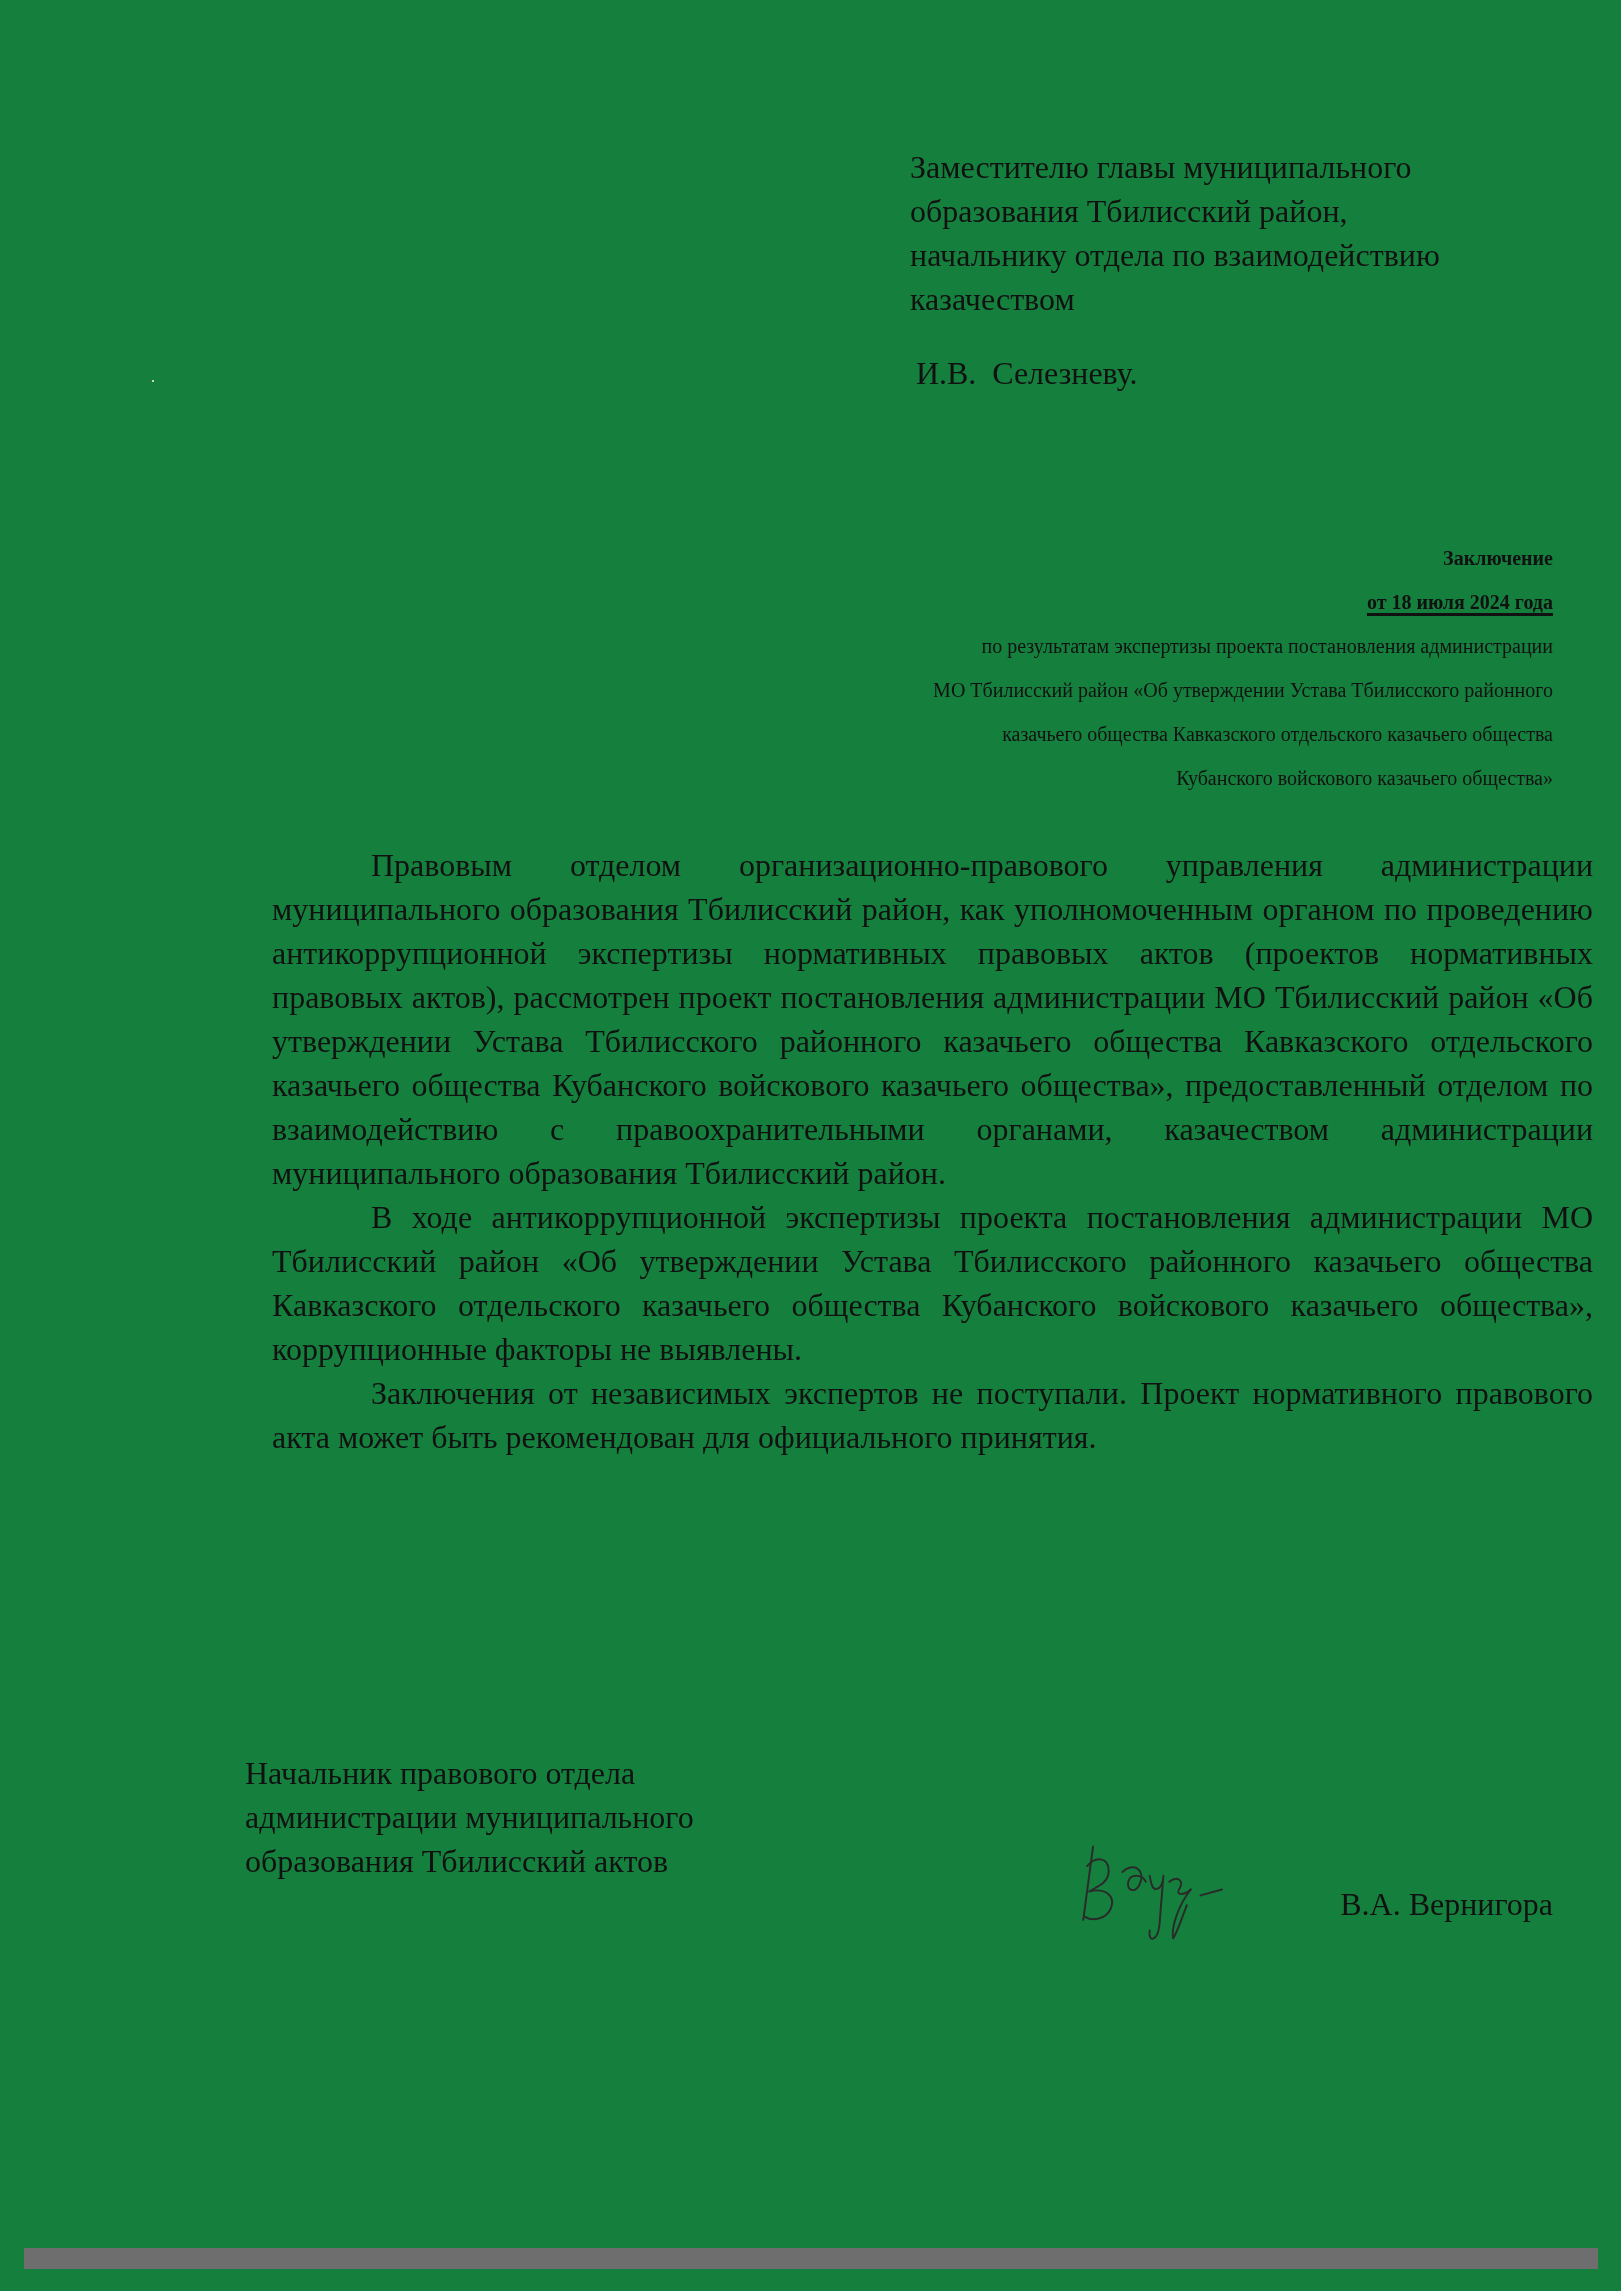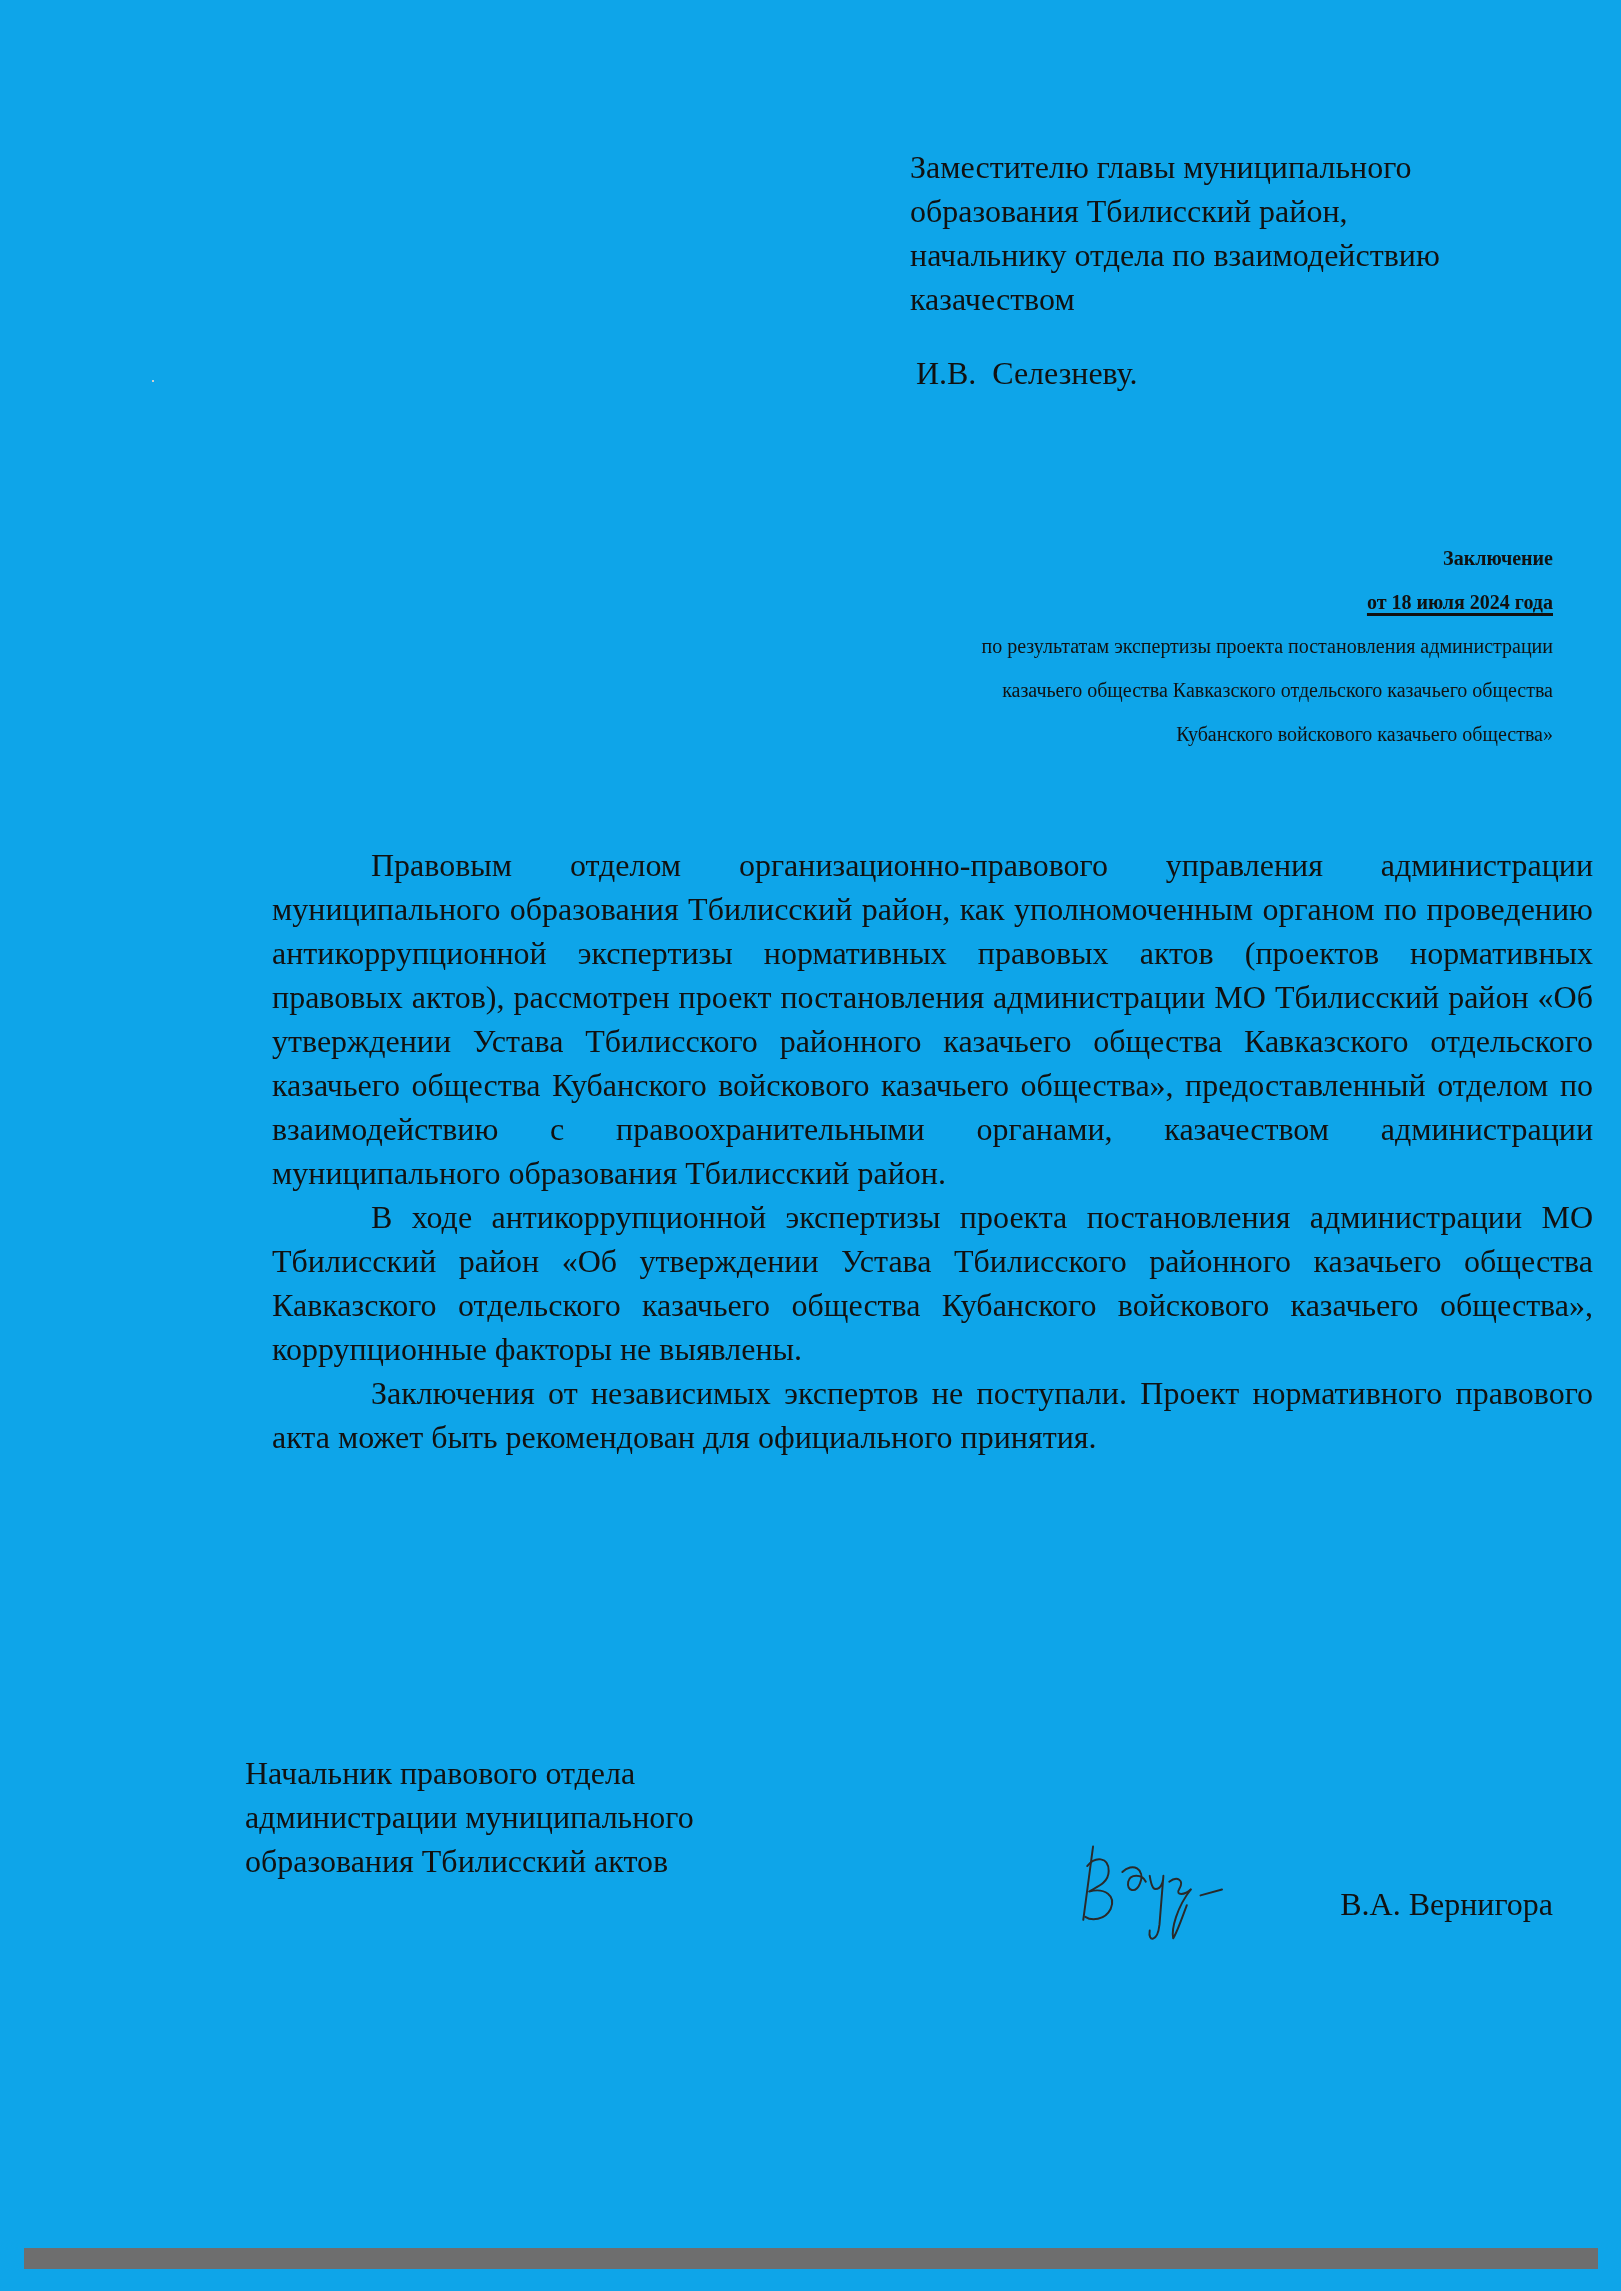--- a/index.html
+++ b/index.html
@@ -13,21 +13,21 @@
     position: relative;
     overflow: hidden;
     font-family: "Liberation Serif", "DejaVu Serif", serif;
     color: #111111;
   }
   .page {
     position: absolute;
     left: 0; top: 0;
     width: 1621px;
     height: 2292px;
-    background: #0ea5e9;
+    background: #15803d;
   }
   .addressee {
     position: absolute;
     left: 910px;
     top: 145px;
     width: 647px;
     font-size: 32px;
     line-height: 44px;
   }
   .addressee .line { display: block; white-space: nowrap; }
@@ -123,20 +123,21 @@
     <span class="line">образования Тбилисский район,</span>
     <span class="line">начальнику отдела по взаимодействию</span>
     <span class="line">казачеством</span>
     <span class="recipient">И.В.  Селезневу.</span>
   </div>
 
   <div class="heading">
     <span class="title">Заключение</span>
     <span class="date">от 18 июля 2024 года</span>
     <span class="subtitle">по результатам экспертизы проекта постановления администрации</span>
+    <span class="subtitle">МО Тбилисский район «Об утверждении Устава Тбилисского районного</span>
     <span class="subtitle">казачьего общества Кавказского отдельского казачьего общества</span>
     <span class="subtitle">Кубанского войскового казачьего общества»</span>
   </div>
 
   <div class="body-text">
     <p>Правовым отделом организационно-правового управления администрации муниципального образования Тбилисский район, как уполномоченным органом по проведению антикоррупционной экспертизы нормативных правовых актов (проектов нормативных правовых актов), рассмотрен проект постановления администрации МО Тбилисский район «Об утверждении Устава Тбилисского районного казачьего общества Кавказского отдельского казачьего общества Кубанского войскового казачьего общества», предоставленный отделом по взаимодействию с правоохранительными органами, казачеством администрации муниципального образования Тбилисский район.</p>
     <p>В ходе антикоррупционной экспертизы проекта постановления администрации МО Тбилисский район «Об утверждении Устава Тбилисского районного казачьего общества Кавказского отдельского казачьего общества Кубанского войскового казачьего общества», коррупционные факторы не выявлены.</p>
     <p>Заключения от независимых экспертов не поступали. Проект нормативного правового акта может быть рекомендован для официального принятия.</p>
   </div>
 

